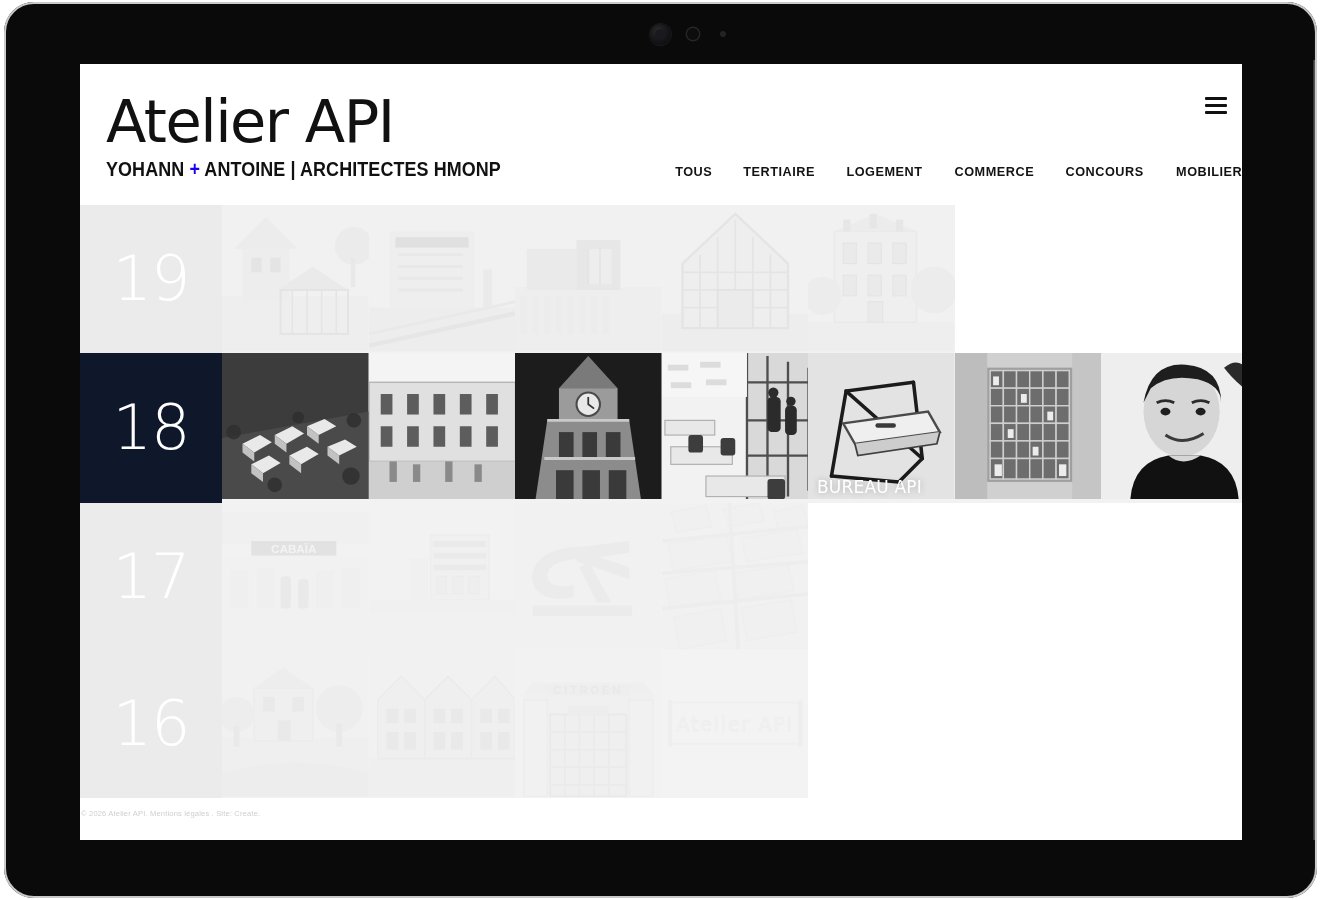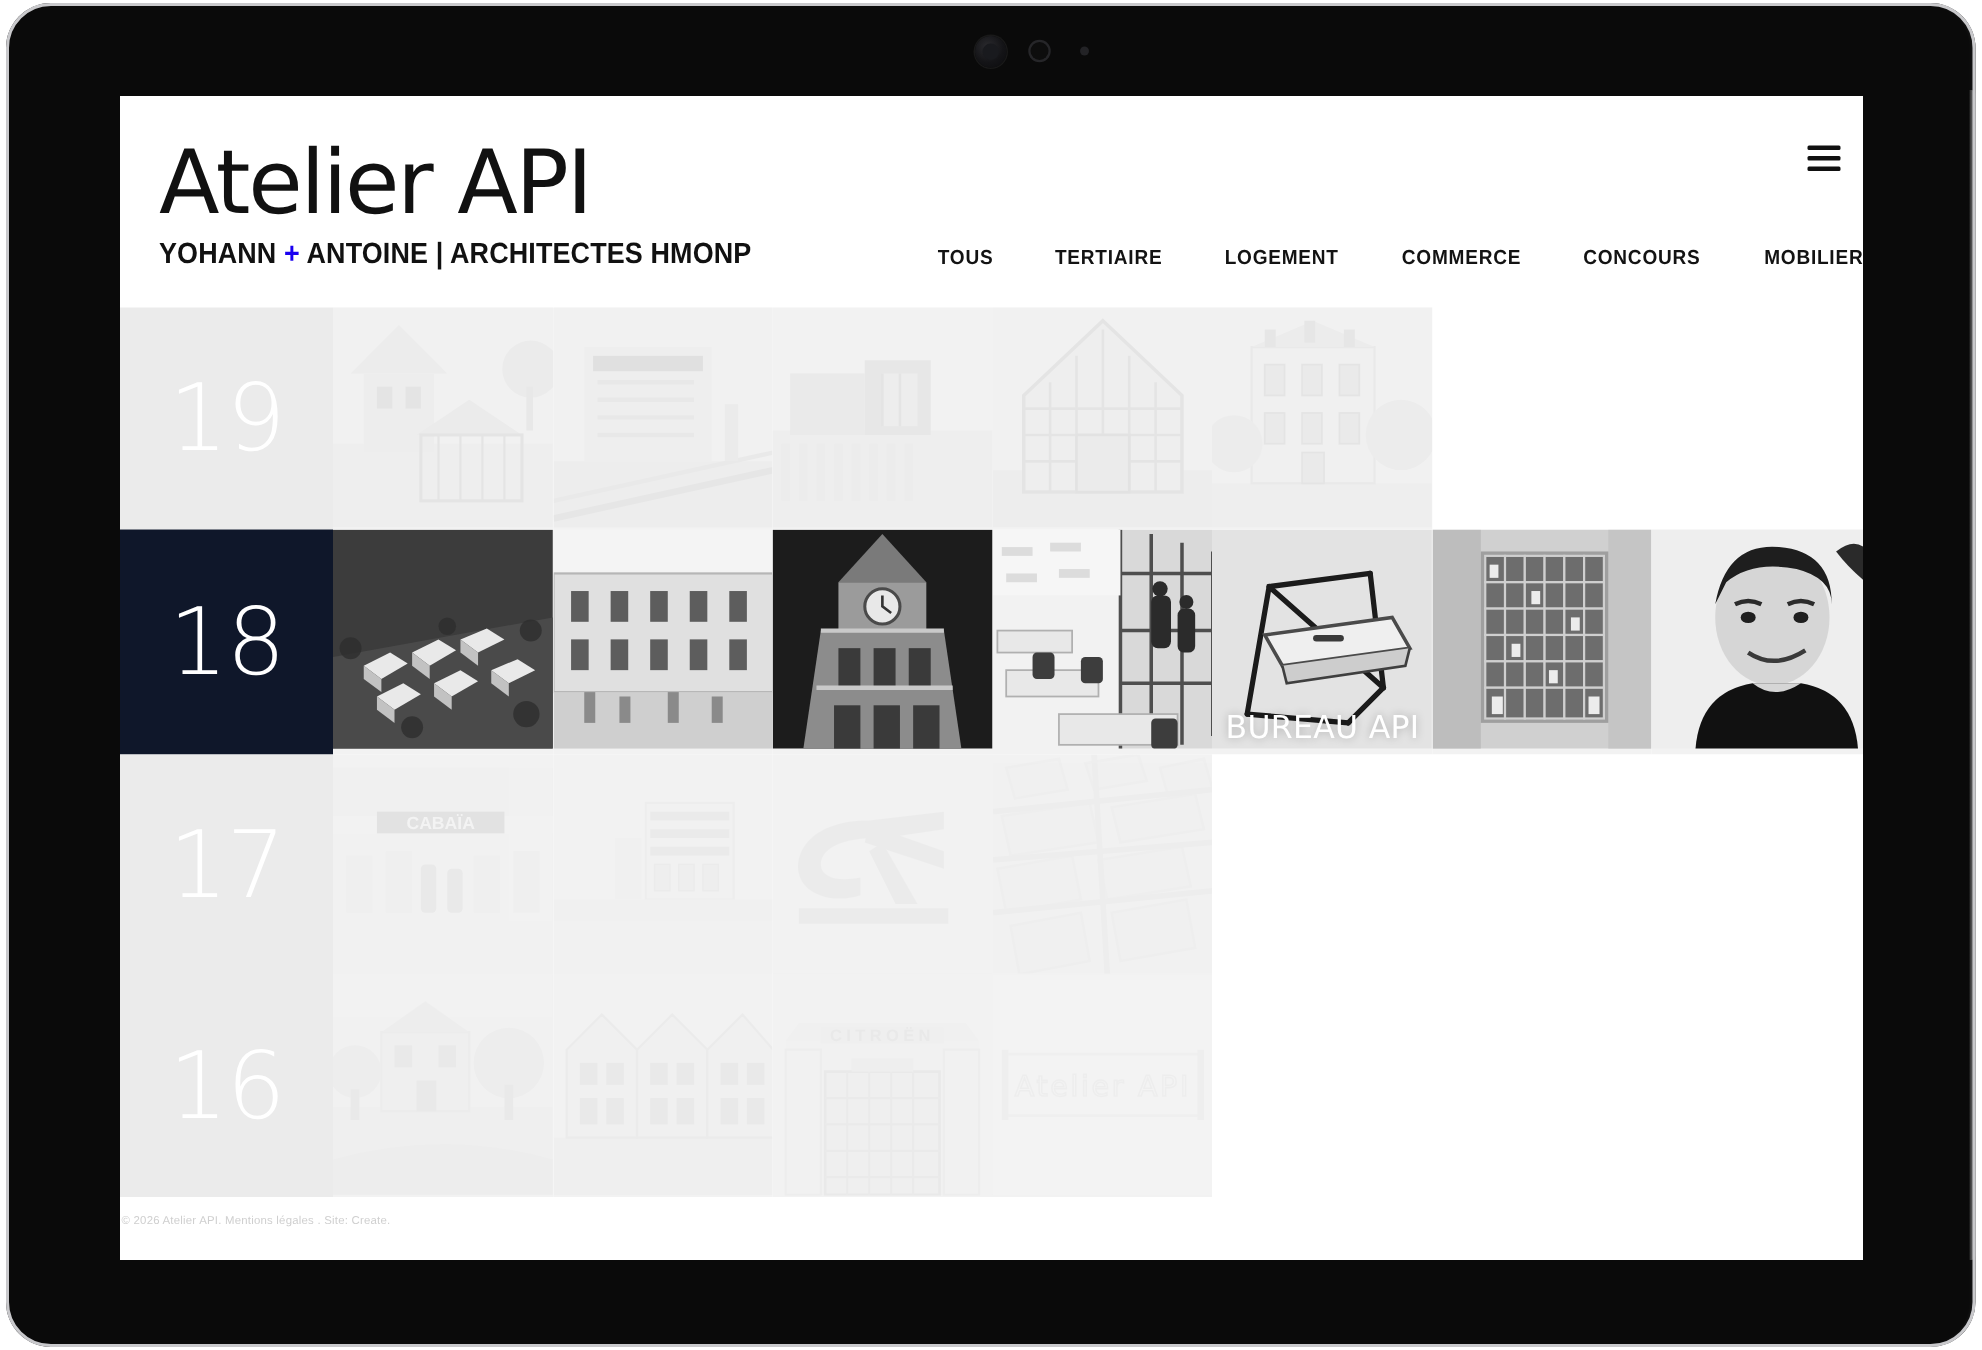--- a/index.html
+++ b/index.html
@@ -85,21 +85,21 @@
     width:22px; height:17px; cursor:pointer;
   }
   .burger span{
     display:block; height:2.6px; background:#111; border-radius:1px;
     margin-bottom:4.6px;
   }
   .burger span:last-child{ margin-bottom:0; }
 
   .main-nav{
     position:absolute; right:-2px; top:100px;
-    display:flex; gap:37px; white-space:nowrap;
+    display:flex; gap:27px; white-space:nowrap;
   }
   .nav-link{
     font-size:13.5px; font-weight:700; letter-spacing:.55px;
     color:#131313; text-decoration:none; cursor:pointer;
     font-family:"Liberation Sans", sans-serif;
     transform:scaleX(.94); transform-origin:center;
   }
 
   
   .grid{ position:relative; }
@@ -120,21 +120,21 @@
   .year-row.tall{ height:150px; }
 
   .tile{
     width:146.5px; flex:0 0 146.5px;
     position:relative; overflow:hidden;
     background:#f2f2f2; cursor:pointer;
   }
   .tile.empty{ background:#ffffff; cursor:default; }
   .tile-label{
     position:absolute; left:9px; bottom:6px;
-    font-size:21px; color:#fff; font-weight:400;
+    font-size:17px; color:#fff; font-weight:400;
     font-family:"DejaVu Sans", sans-serif;
     letter-spacing:.2px; text-shadow:0 0 6px rgba(0,0,0,.25);
     z-index:6;
   }
   .faded{ opacity:.13; }
   .faded-2{ opacity:.10; }
   .tile-art{ position:absolute; inset:0; }
 
   
   .site-footer{

